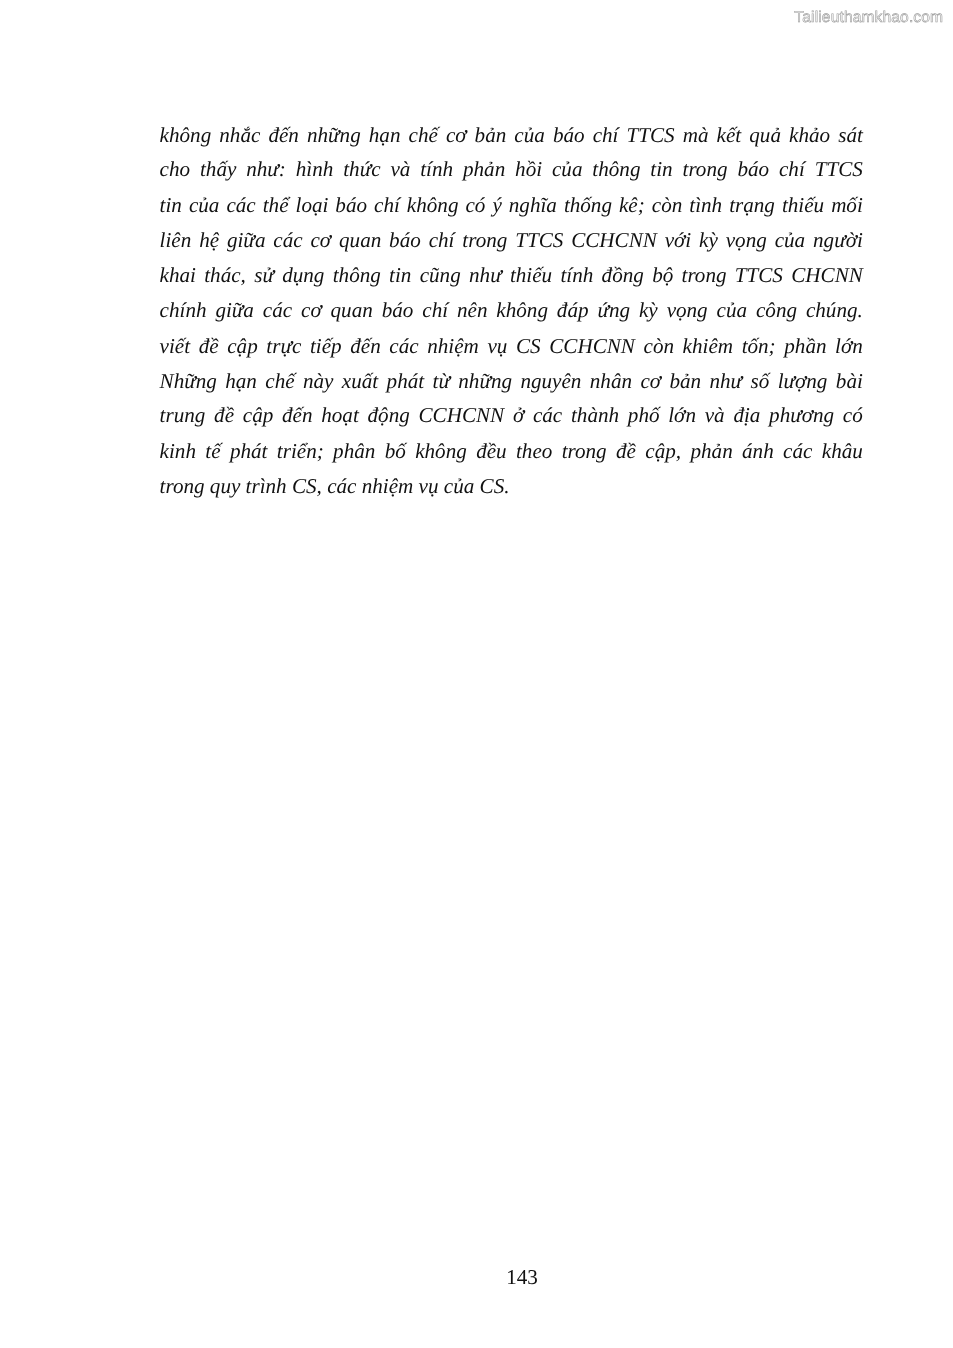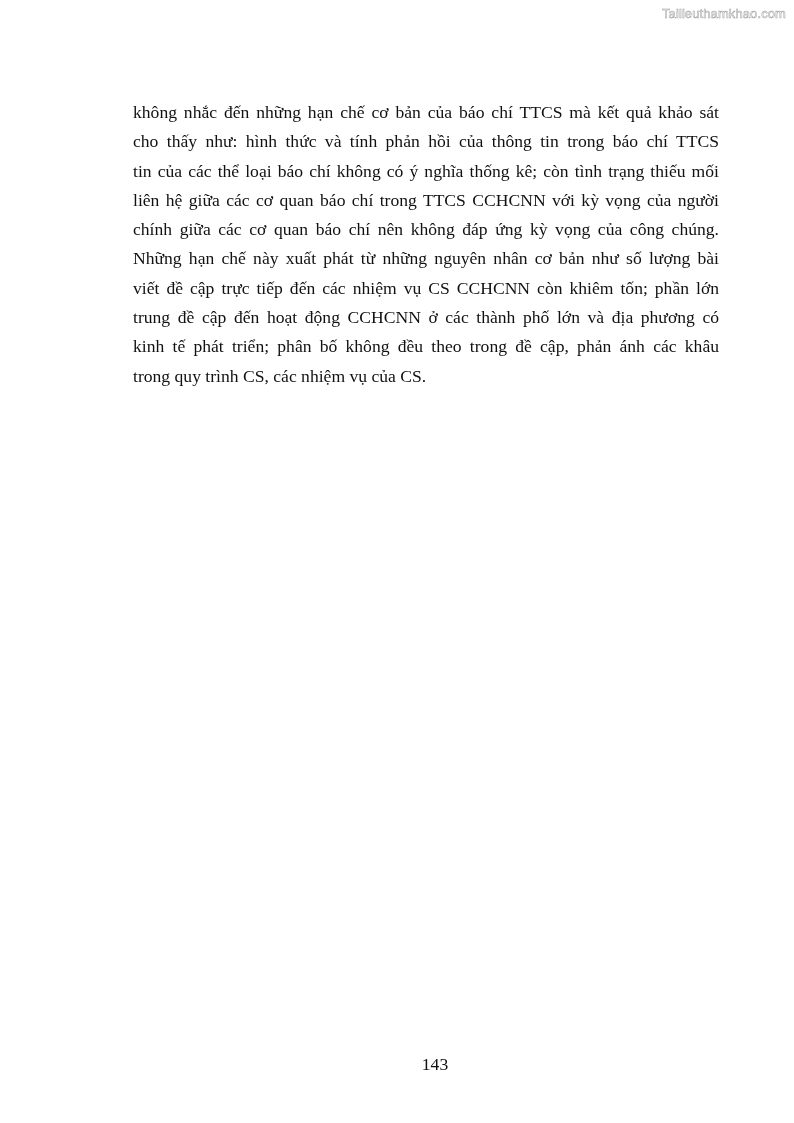--- a/index.html
+++ b/index.html
@@ -10,39 +10,41 @@
     color: #ffffff;
     -webkit-text-stroke: 0.5px #9a9a9a;
     letter-spacing: 0.1px;
     margin-left: 16px;
   }
   .body-text {
     position: absolute; left: 133px; top: 98px; width: 586px;
     font-family: "Liberation Serif", serif; font-size: 17.6px;
     line-height: 29.3px; color: #111111;
     text-align: justify;
+    font-style: italic;
   }
   .body-text .line { display: block; text-align: justify; text-align-last: justify; white-space: nowrap; }
   .body-text .line.last { text-align-last: left; }
   .page-number {
     position: absolute; top: 1054px; left: 0; width: 794px; text-align: center;
     font-family: "Liberation Serif", serif; font-size: 17.6px; color: #111111; margin-left: 38px;
   }
 </style>
 </head>
 <body>
 
 <div class="watermark">Tailieuthamkhao.com</div>
 
 <div class="body-text">
   <span class="line">không nhắc đến những hạn chế cơ bản của báo chí TTCS mà kết quả khảo sát</span>
   <span class="line">cho thấy như: hình thức và tính phản hồi của thông tin trong báo chí TTCS</span>
   <span class="line">tin của các thể loại báo chí không có ý nghĩa thống kê; còn tình trạng thiếu mối</span>
   <span class="line">liên hệ giữa các cơ quan báo chí trong TTCS CCHCNN với kỳ vọng của người</span>
+  <span class="line">khai thác, sử dụng thông tin cũng như thiếu tính đồng bộ trong TTCS CHCNN</span>
   <span class="line">chính giữa các cơ quan báo chí nên không đáp ứng kỳ vọng của công chúng.</span>
+  <span class="line">viết đề cập trực tiếp đến các nhiệm vụ CS CCHCNN còn khiêm tốn; phần lớn</span>
   <span class="line">Những hạn chế này xuất phát từ những nguyên nhân cơ bản như số lượng bài</span>
-  <span class="line">viết đề cập trực tiếp đến các nhiệm vụ CS CCHCNN còn khiêm tốn; phần lớn</span>
   <span class="line">trung đề cập đến hoạt động CCHCNN ở các thành phố lớn và địa phương có</span>
   <span class="line">kinh tế phát triển; phân bố không đều theo trong đề cập, phản ánh các khâu</span>
   <span class="line last">trong quy trình CS, các nhiệm vụ của CS.</span>
 </div>
 
 <div class="page-number">143</div>
 
 </body></html>

